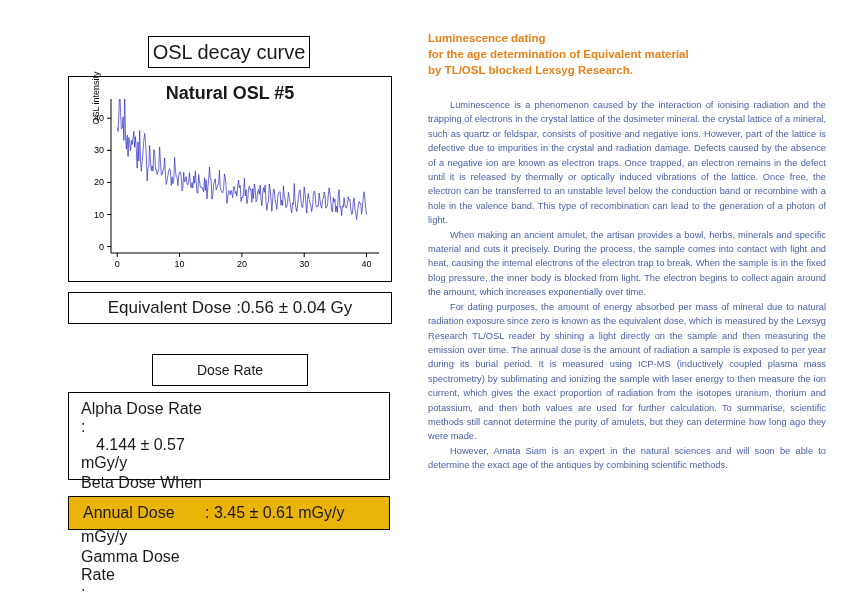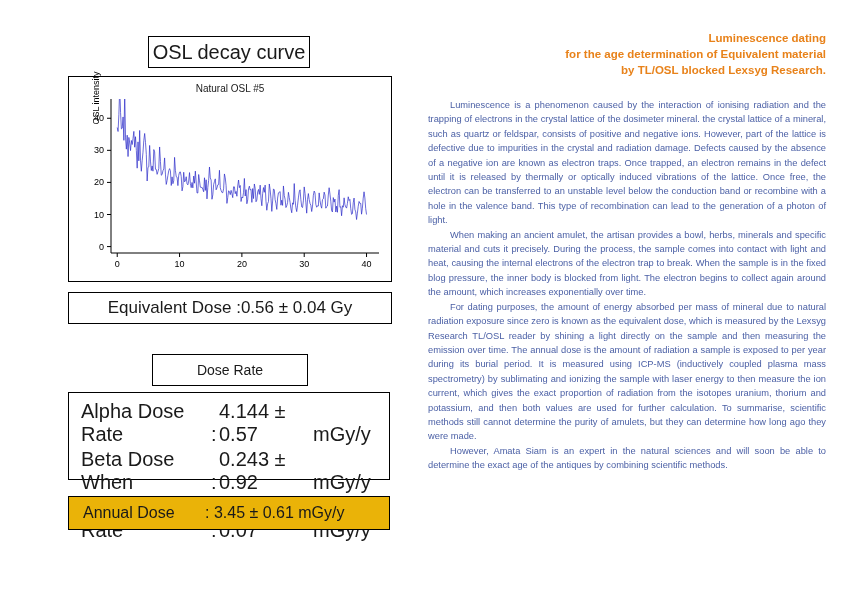--- a/index.html
+++ b/index.html
@@ -50,22 +50,22 @@
     border: 1px solid #000;
     background: #fff;
   }
 
   .chart-inner-title {
     position: absolute;
     left: 0;
     right: 0;
     top: 6px;
     text-align: center;
-    font-size: 10px;
-    font-weight: normal;
+    font-size: 18px;
+    font-weight: bold;
   }
 
   .plot-area {
     position: absolute;
     left: 42px;
     top: 22px;
     right: 12px;
     bottom: 28px;
   }
 
@@ -109,27 +109,28 @@
     width: 322px;
     height: 88px;
     border: 1px solid #000;
     background: #fff;
     padding: 6px 0 0 0;
     box-sizing: border-box;
   }
 
   .dose-row {
     display: flex;
-    align-items: flex-end;
-    font-size: 20px;
+    align-items: flex-start;
+    font-size: 16px;
     padding: 1px 0 1px 12px;
+    flex-direction: column;
   }
   .dose-row .dr-label { width: 130px; }
   .dose-row .dr-colon { width: 8px; }
-  .dose-row .dr-value { width: 94px; }
+  .dose-row .dr-value { width: 94px; margin-left: 15px; }
   .dose-row .dr-unit  { }
 
   .annual-box {
     position: absolute;
     left: 68px;
     top: 496px;
     width: 322px;
     height: 34px;
     border: 1px solid #000;
     background: #eab308;
@@ -148,21 +149,21 @@
   
   .right-col {
     position: absolute;
     left: 428px;
     top: 30px;
     width: 398px;
   }
 
   .doc-title {
     color: #e8821a;
-    text-align: right;
+    text-align: left;
     font-size: 11.5px;
     line-height: 16px;
     font-weight: bold;
   }
 
   .body-text {
     margin-top: 20px;
     color: #4a5fa5;
     font-size: 9.3px;
     line-height: 14.4px;

